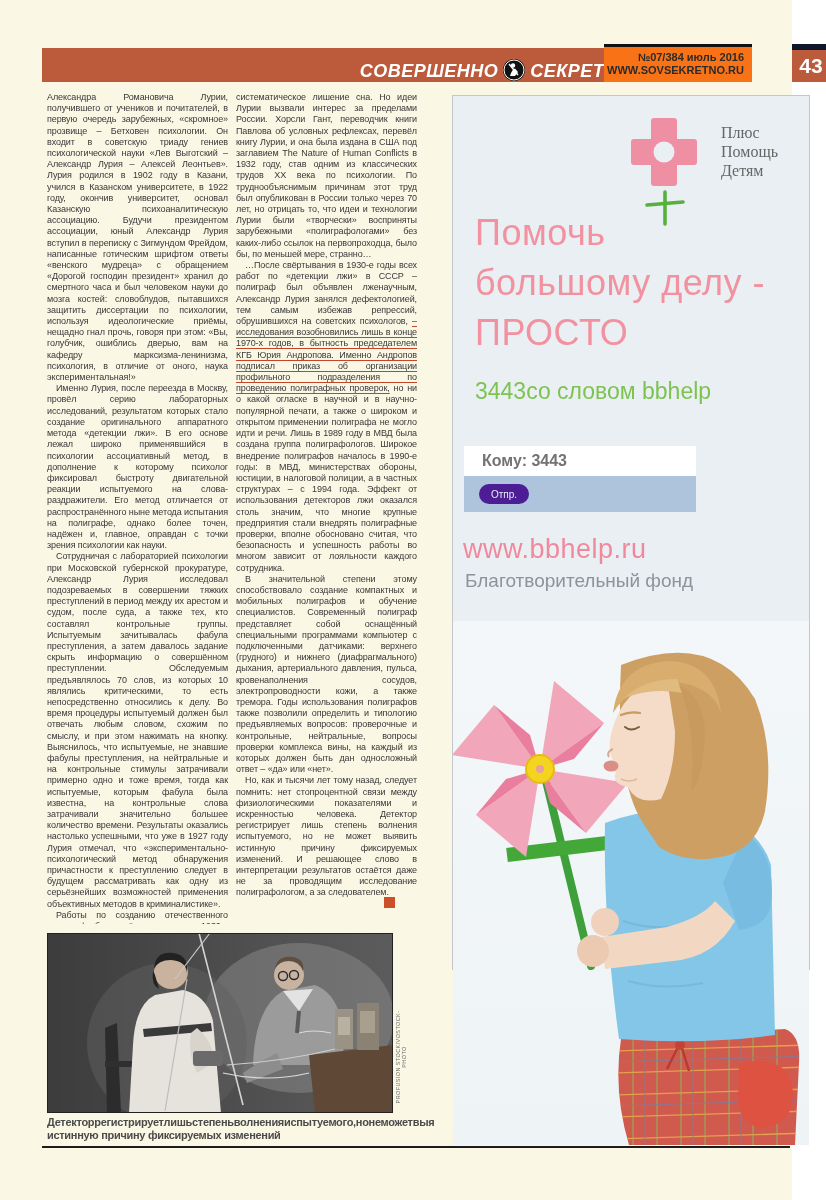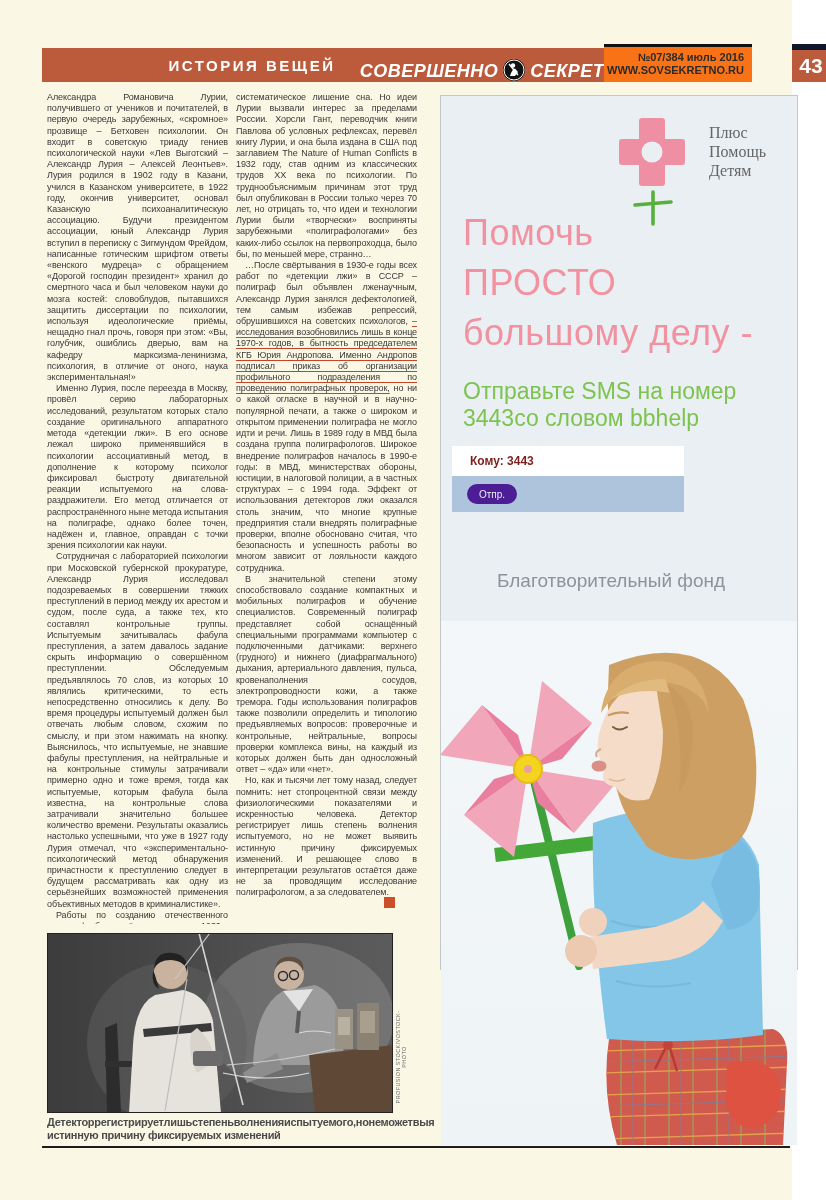--- a/index.html
+++ b/index.html
@@ -36,47 +36,46 @@
   .bw-photo{position:absolute;left:47px;top:933px;width:346px;height:180px;}
   .photo-credit{position:absolute;left:344px;top:1052px;width:112px;height:10px;
       transform:rotate(-90deg);font-size:5.5px;color:#6d6d6d;letter-spacing:.4px;
       text-align:center;}
   .caption{position:absolute;left:47px;top:1116px;width:388px;color:#4b4b4b;
       font-weight:bold;font-size:11px;line-height:13px;letter-spacing:-0.3px;}
   .caption div{white-space:nowrap;overflow:hidden;}
   .bottom-rule{position:absolute;left:42px;top:1146px;width:748px;height:2px;background:#1c1c1c;}
 
   
-  .ad{position:absolute;left:440px;top:95px;width:358px;height:875px;background:#EAEFF3;
+  .ad{position:absolute;left:452px;top:95px;width:358px;height:875px;background:#EAEFF3;
       border:1px solid #C3C7CA;box-sizing:border-box;}
   .ad-logo{position:absolute;left:178px;top:16px;}
   .org-name{position:absolute;left:268px;top:27px;font-family:"Liberation Serif",serif;
       font-size:16px;line-height:19px;color:#666;white-space:pre-line;}
   .headline{position:absolute;left:22px;top:112px;color:#F2919F;font-size:36px;line-height:50px;
       letter-spacing:.5px;}
   .sms-instr{position:absolute;left:22px;top:282px;color:#7CC34F;font-size:23px;line-height:27px;}
   .phone{position:absolute;left:11px;top:350px;width:232px;}
   .to-bar{background:#fff;height:30px;display:flex;align-items:center;padding-left:18px;
-      color:#7f1d1d;font-weight:bold;font-size:12px;}
+      color:#737373;font-weight:bold;font-size:16px;}
   .msg-bar{background:#AEC3DC;height:36px;display:flex;align-items:center;padding:0 6px;}
   .msg-input{background:#fff;border-radius:13px;height:26px;width:150px;display:flex;
       align-items:center;padding-left:11px;color:#3f3f3f;font-weight:bold;font-size:18px;}
   .send-btn{background:#4c1d95;border-radius:10px;height:20px;width:50px;margin-left:9px;
       display:flex;align-items:center;justify-content:center;color:#e8edf4;font-size:10px;}
   .ad-site{position:absolute;left:10px;top:438px;color:#F0899E;font-size:27px;letter-spacing:.5px;}
-  .ad-orgtype{position:absolute;left:12px;top:474px;color:#8D939A;font-size:19px;margin-left:44px;}
+  .ad-orgtype{position:absolute;left:12px;top:474px;color:#8D939A;font-size:19px;}
   .child-photo{position:absolute;left:0;top:525px;}
 </style>
 </head>
 <body>
 
 <div class="right-margin"></div>
 
 <div class="header-bar">
-  <span class="section-title">ИСТОРИЯ ВЕЩЕЙ</span>
   <div class="masthead">
     <span>СОВЕРШЕННО</span>
     <span style="display:inline-flex;">
       <svg width="24" height="24" viewBox="0 0 24 24">
         <circle cx="12" cy="12" r="11" fill="#111"></circle>
         <circle cx="12" cy="12" r="10" fill="none" stroke="#fff" stroke-width="1"></circle>
         <circle cx="11" cy="7.5" r="2.2" fill="#fff"></circle>
         <path d="M8,18 Q10,11 13,10.5 L16,14 L13,18 Z" fill="#fff"></path>
         <line x1="7" y1="6" x2="16" y2="17" stroke="#fff" stroke-width="1.4"></line>
       </svg>
@@ -167,35 +166,35 @@
       <circle cx="33" cy="40" r="10.5" fill="#EAEFF3"></circle>
       <line x1="34" y1="80" x2="34" y2="112" stroke="#56B13C" stroke-width="3.6" stroke-linecap="round"></line>
       <line x1="16" y1="93" x2="52" y2="90" stroke="#56B13C" stroke-width="3.6" stroke-linecap="round"></line>
     </svg>
   </span>
   <div class="org-name">Плюс
 Помощь
 Детям</div>
   <div class="headline">
     <div>Помочь</div>
+    <div>большому делу -</div>
     <div>ПРОСТО</div>
-    <div>большому делу -</div>
   </div>
   <div class="sms-instr">
-    <div>Отправьте SMS на номер</div>
     <div>3443со словом bbhelp</div>
   </div>
   <div class="phone">
     <div class="to-bar">
       <span>Кому: 3443</span>
     </div>
     <div class="msg-bar">
       <div class="send-btn">Отпр.</div>
     </div>
   </div>
+  <div class="ad-site">www.bbhelp.ru</div>
   <div class="ad-orgtype">Благотворительный фонд</div>
 
   <svg class="child-photo" width="356" height="524" viewBox="0 0 356 524">
     <defs>
       <linearGradient id="kidbg" x1="0" y1="0" x2="0" y2="1">
         <stop offset="0" stop-color="#f3f7f9"></stop>
           <stop offset="1" stop-color="#eef3f6"></stop>
       </linearGradient>
       <clipPath id="pantsclip">
         <path d="M168,418 L332,408 Q348,414 346,442 L342,524 L176,524 Q160,470 168,418 Z"></path>

